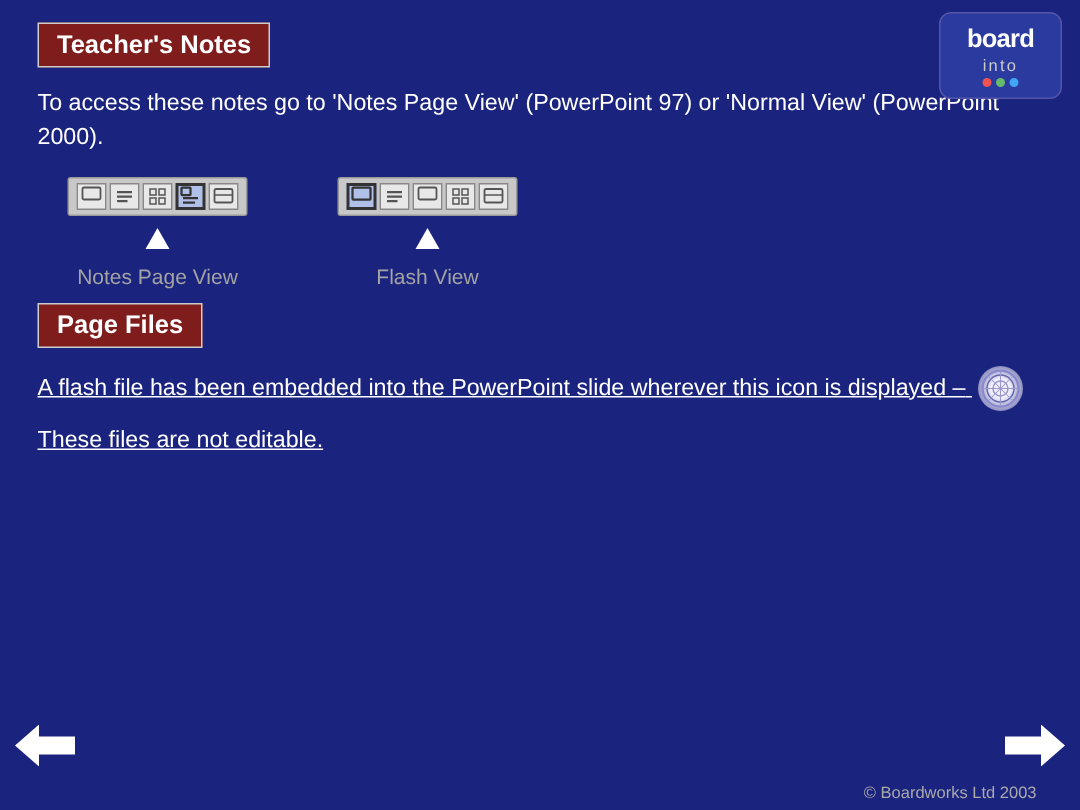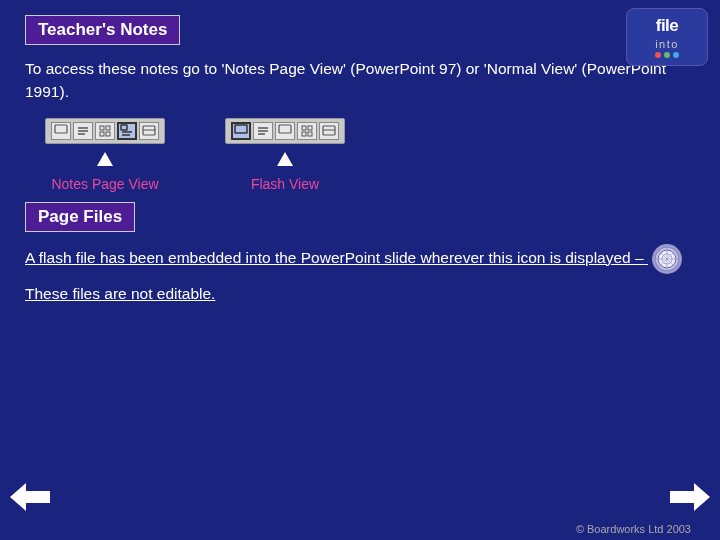--- a/index.html
+++ b/index.html
@@ -16,21 +16,21 @@
 
     .main-container {
       width: 720px;
       height: 540px;
       padding: 15px 25px 10px 25px;
       position: relative;
     }
 
     .section-badge {
       display: inline-block;
-      background-color: #4c1d95;
+      background-color: #7f1d1d;
       border: 1px solid #ccc;
       padding: 4px 12px;
       font-size: 17px;
       font-weight: bold;
       color: white;
       margin-bottom: 12px;
     }
 
     .body-text {
       font-size: 15.5px;
@@ -100,21 +100,21 @@
       width: 0;
       height: 0;
       border-left: 8px solid transparent;
       border-right: 8px solid transparent;
       border-bottom: 14px solid white;
       margin-top: 2px;
     }
 
     .view-label {
       font-size: 14px;
-      color: #ec4899;
+      color: #a3a3a3;
       margin-top: 4px;
       text-align: right;
     }
 
     .flash-section {
       margin-top: 8px;
     }
 
     .flash-text {
       font-size: 15.5px;
@@ -204,35 +204,35 @@
       gap: 3px;
     }
   </style>
 </head>
 <body>
 
 <div class="main-container">
 
   <div class="logo-outer">
     <div class="logo-top-row">
-      <span class="logo-board-text">file</span>
+      <span class="logo-board-text">board</span>
     </div>
     <span class="logo-works-text">into</span>
     <div class="logo-dot-row">
       <div style="width:6px;height:6px;border-radius:50%;background:#ef5350;"></div>
       <div style="width:6px;height:6px;border-radius:50%;background:#66bb6a;"></div>
       <div style="width:6px;height:6px;border-radius:50%;background:#42a5f5;"></div>
     </div>
   </div>
 
   <div>
     <div class="section-badge">Teacher's Notes</div>
 
 
-    <p class="body-text">To access these notes go to 'Notes Page View' (PowerPoint 97) or 'Normal View' (PowerPoint 1991).</p>
+    <p class="body-text">To access these notes go to 'Notes Page View' (PowerPoint 97) or 'Normal View' (PowerPoint 2000).</p>
 
     
     <div class="views-container">
 
       <div class="view-section">
         <div class="toolbar-mockup">
           <div class="tb-btn">
             <svg width="14" height="13" viewBox="0 0 14 13">
                 <rect x="1" y="1" width="12" height="8" rx="1" fill="none" stroke="#555" stroke-width="1.2"></rect>
               </svg>

